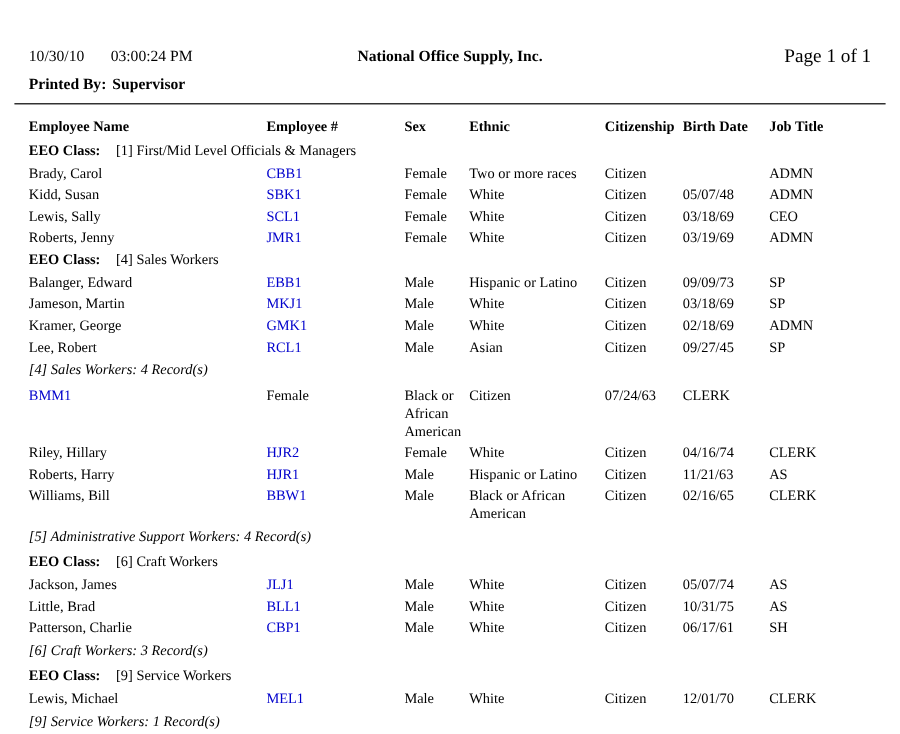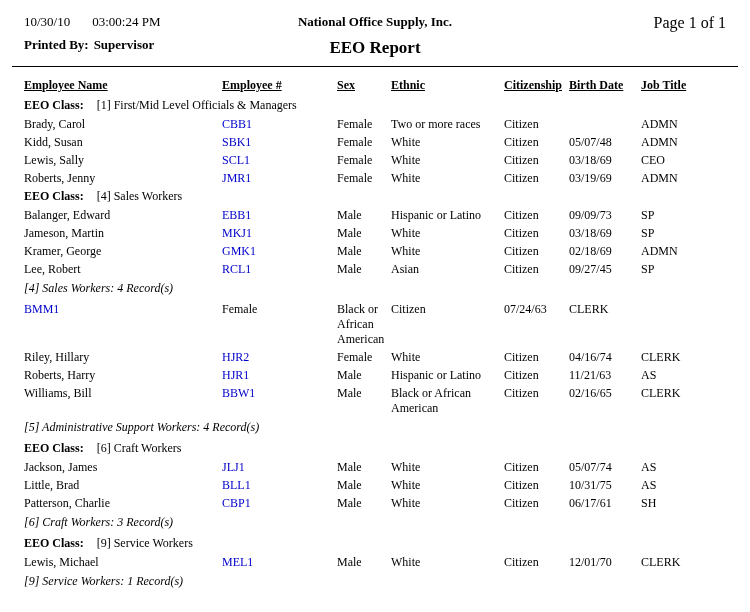--- a/index.html
+++ b/index.html
@@ -2,21 +2,21 @@
 <html style="--link-color: #0000CC;"><head>
 <meta charset="utf-8">
 <style>
   * { margin:0; padding:0; box-sizing:border-box; }
   html, body { background:#fff; }
   body {
     width:750px; height:612px;
     font-family:"Liberation Serif", serif;
     color:#000; overflow:hidden;
   }
-  .page { width:750px; height:524px; padding:14px 24px 8px 24px; position:relative; }
+  .page { width:750px; height:524px; padding:14px 24px 8px 24px; position:relative;margin-top:25px; }
 
   
   .hdr { display:grid; grid-template-columns:1fr auto 1fr; align-items:start; }
   .hdr-left { font-size:13px; }
   .date-line span.time { margin-left:22px; }
   .printed-line { margin-top:7px; font-size:13px;font-weight:bold; }
   .printed-line span + span { margin-left:5px; }
   .hdr-center { text-align:center; }
   .company { font-size:13px; font-weight:bold; }
   .title { font-size:17px; font-weight:bold; margin-top:8px; }
@@ -25,21 +25,21 @@
   .rule { border:none; border-top:1px solid #000; margin:8px -12px 0 -12px; }
 
   
   .grid {
     display:grid;
     grid-template-columns:198px 115px 54px 113px 65px 72px 85px;
   }
   .col-headers { margin-top:11px; margin-bottom:3px; }
   .col-h {
     font-weight:bold; font-size:12px;
-    text-decoration:underline; white-space:nowrap; padding-right:6px;
+    white-space:nowrap; padding-right:6px;
   }
   .c { padding-right:8px; font-size:12px; line-height:15px; }
 
   .group-header { font-size:12px; padding:2px 0 2px 0; }
   .group-header .lbl { font-weight:bold; }
   .group-header .val { margin-left:13px; }
 
   .row { padding:1.5px 0; align-items:start; }
   .link { color:var(--link-color, #0000CC); cursor:pointer; }
 
@@ -57,21 +57,20 @@
     <div class="hdr-left">
       <div class="date-line">
         <span>10/30/10</span><span class="time">03:00:24 PM</span>
       </div>
       <div class="printed-line">
         <span>Printed By:</span><span>Supervisor</span>
       </div>
     </div>
     <div class="hdr-center">
       <div class="company">National Office Supply, Inc.</div>
-      <div class="title">EEO Report</div>
     </div>
     <div class="hdr-right">Page 1 of 1</div>
   </div>
 
   <hr class="rule">
 
   <div class="grid col-headers">
       <span class="col-h">Employee Name</span>
       <span class="col-h">Employee #</span>
       <span class="col-h">Sex</span>

